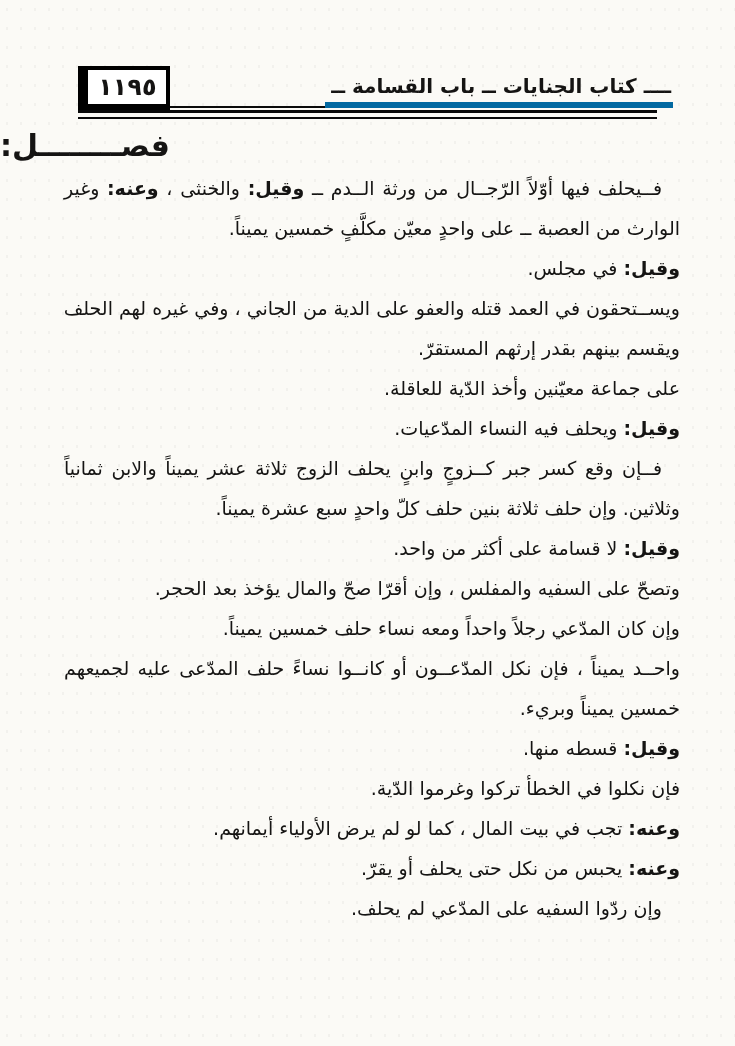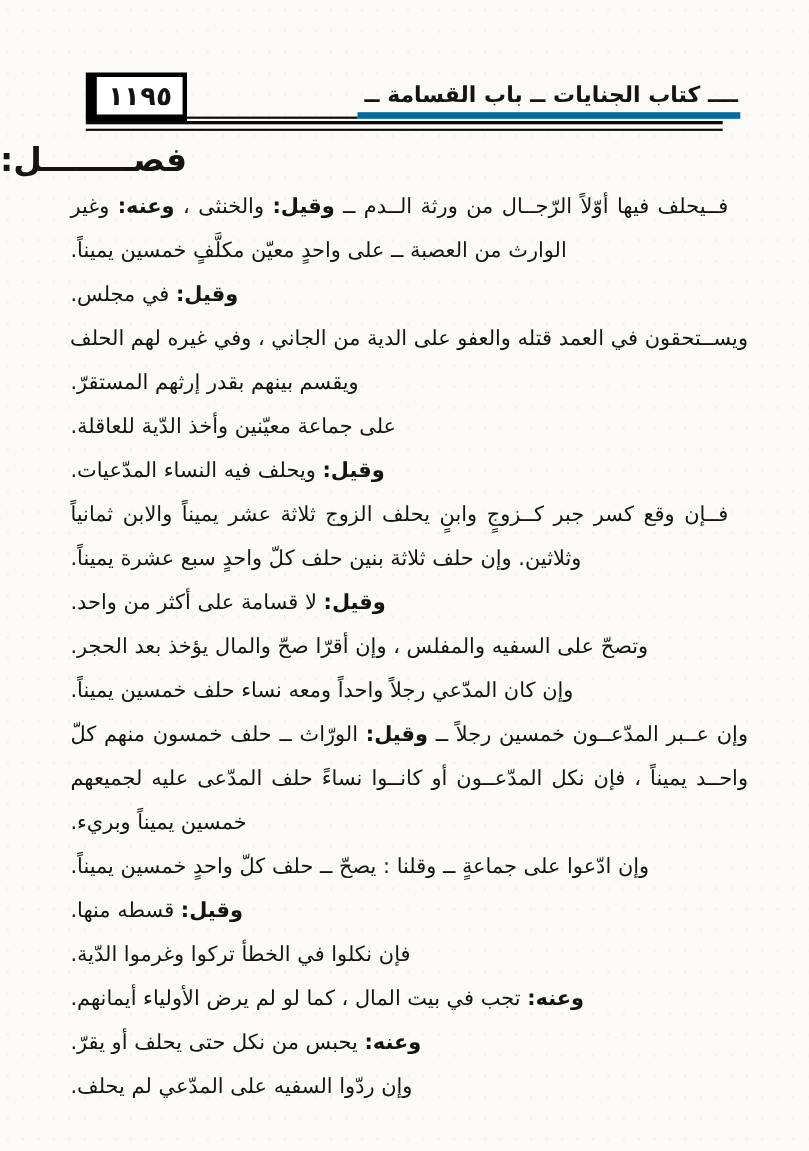--- a/index.html
+++ b/index.html
@@ -70,21 +70,21 @@
     line-height: 1.1;
     text-align: left;
   }
 
   
   .content { margin: 4px 55px 0 64px; }
   .line {
     font-size: 19px;
     height: 40px;
     line-height: 40px;
-    text-align: left;
+    text-align: right;
     white-space: nowrap;
     overflow: visible;
   }
   .line.justify {
     text-align: justify;
     text-align-last: justify;
   }
   .line.indent { padding-right: 18px; }
   .line .bold { font-weight: bold; }
 </style>
@@ -112,24 +112,22 @@
       <div class="line"><span class="bold">وقيل:</span><span> في مجلس.</span></div>
       <div class="line justify"><span>ويســتحقون في العمد قتله والعفو على الدية من الجاني ، وفي غيره لهم الحلف</span></div>
       <div class="line"><span>ويقسم بينهم بقدر إرثهم المستقرّ.</span></div>
       <div class="line"><span>على جماعة معيّنين وأخذ الدّية للعاقلة.</span></div>
       <div class="line"><span class="bold">وقيل:</span><span> ويحلف فيه النساء المدّعيات.</span></div>
       <div class="line indent justify"><span>فــإن وقع كسر جبر كــزوجٍ وابنٍ يحلف الزوج ثلاثة عشر يميناً والابن ثمانياً</span></div>
       <div class="line"><span>وثلاثين. وإن حلف ثلاثة بنين حلف كلّ واحدٍ سبع عشرة يميناً.</span></div>
       <div class="line"><span class="bold">وقيل:</span><span> لا قسامة على أكثر من واحد.</span></div>
       <div class="line"><span>وتصحّ على السفيه والمفلس ، وإن أقرّا صحّ والمال يؤخذ بعد الحجر.</span></div>
       <div class="line"><span>وإن كان المدّعي رجلاً واحداً ومعه نساء حلف خمسين يميناً.</span></div>
-      <div class="line justify"><span>وإن عــبر المدّعــون خمسين رجلاً ــ </span><span class="bold">وقيل:</span><span> الورّاث ــ حلف خمسون منهم كلّ</span></div>
       <div class="line justify"><span>واحــد يميناً ، فإن نكل المدّعــون أو كانــوا نساءً حلف المدّعى عليه لجميعهم</span></div>
       <div class="line"><span>خمسين يميناً وبريء.</span></div>
-      <div class="line"><span>وإن ادّعوا على جماعةٍ ــ وقلنا : يصحّ ــ حلف كلّ واحدٍ خمسين يميناً.</span></div>
       <div class="line"><span class="bold">وقيل:</span><span> قسطه منها.</span></div>
       <div class="line"><span>فإن نكلوا في الخطأ تركوا وغرموا الدّية.</span></div>
       <div class="line"><span class="bold">وعنه:</span><span> تجب في بيت المال ، كما لو لم يرض الأولياء أيمانهم.</span></div>
       <div class="line"><span class="bold">وعنه:</span><span> يحبس من نكل حتى يحلف أو يقرّ.</span></div>
       <div class="line indent"><span>وإن ردّوا السفيه على المدّعي لم يحلف.</span></div>
     </main>
 
 </div>
 
 </body></html>

